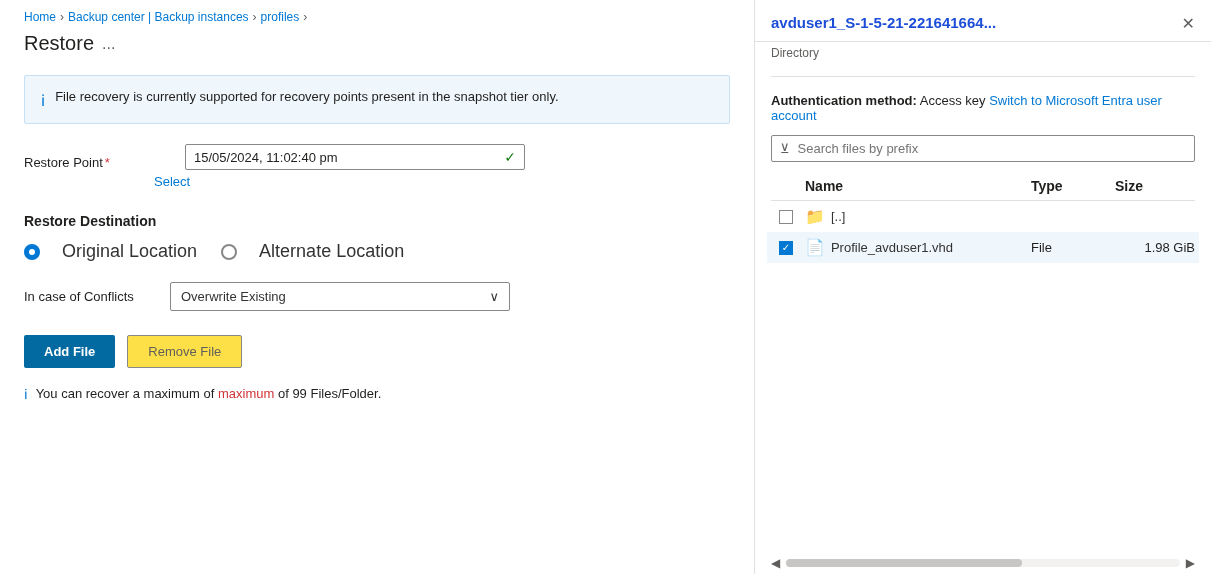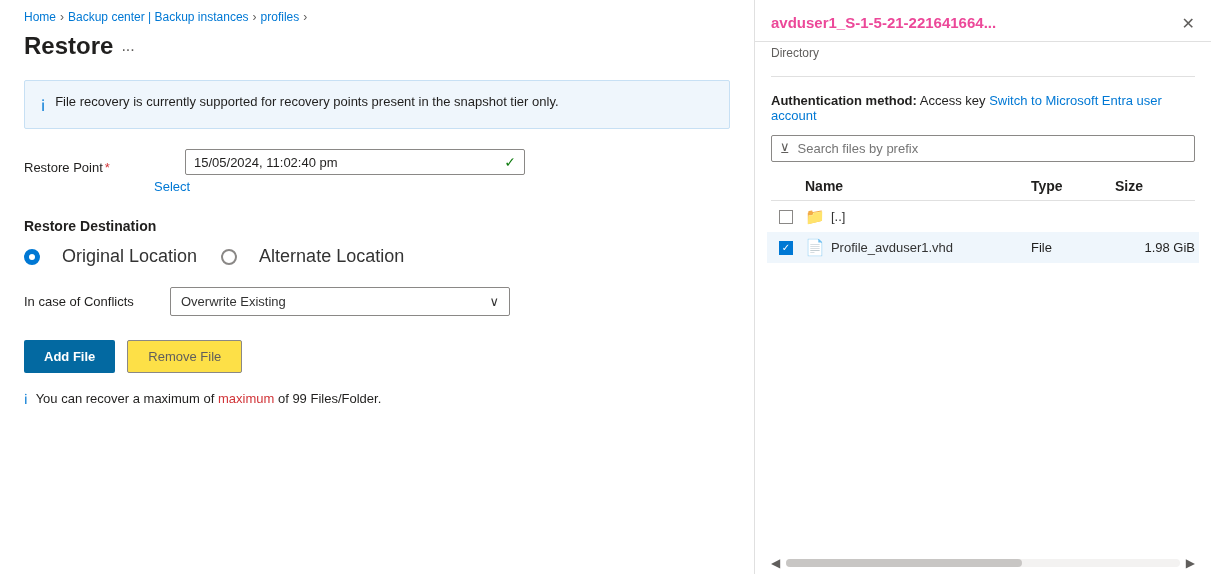--- a/index.html
+++ b/index.html
@@ -8,21 +8,21 @@
     
     .left-panel { flex: 0 0 755px; padding: 0 24px 24px 24px; overflow-y: auto; border-right: 1px solid #e0e0e0; }
 
     
     .breadcrumb { display: flex; align-items: center; gap: 4px; font-size: 12px; padding: 10px 0 8px 0; color: #0078d4; }
     .breadcrumb span { color: #605e5c; }
     .breadcrumb a { color: #0078d4; text-decoration: none; cursor: pointer; }
 
     
     .page-title-row { display: flex; align-items: center; gap: 8px; margin-bottom: 20px; }
-    .page-title { font-size: 24px; font-weight: 700; color: #201f1e; }
+    .page-title { font-size: 20px; font-weight: 400; color: #201f1e; }
     .page-title-more { color: #605e5c; font-size: 16px; cursor: pointer; }
 
     
     .info-box { background: #eff6fc; border: 1px solid #c7e0f4; border-radius: 2px; padding: 12px 16px; display: flex; align-items: flex-start; gap: 10px; margin-bottom: 20px; }
     .info-icon { color: #0078d4; font-size: 16px; flex-shrink: 0; margin-top: 1px; }
     .info-text { font-size: 13px; color: #201f1e; line-height: 1.4; }
 
     
     .form-row { display: flex; align-items: flex-end; margin-bottom: 4px; gap: 31px; }
     .form-label { font-size: 13px; color: #201f1e; min-width: 130px; display: flex; align-items: center; gap: 2px; }
@@ -54,21 +54,21 @@
     
     .bottom-info { display: flex; align-items: center; gap: 8px; font-size: 13px; color: #201f1e; }
     .bottom-info-icon { color: #0078d4; font-size: 14px; }
     .highlight { color: #d13438; }
 
     
     .right-panel { flex: 1; display: flex; flex-direction: column; }
 
     
     .rp-header { display: flex; align-items: flex-start; justify-content: space-between; padding: 14px 16px 8px 16px; border-bottom: 1px solid #e0e0e0; }
-    .rp-title { font-size: 15px; font-weight: 600; color: #ec4899; max-width: 380px; overflow: hidden; text-overflow: ellipsis; white-space: nowrap; }
+    .rp-title { font-size: 15px; font-weight: 600; color: #1d4ed8; max-width: 380px; overflow: hidden; text-overflow: ellipsis; white-space: nowrap; }
     .rp-close { font-size: 16px; color: #605e5c; cursor: pointer; background: none; border: none; padding: 0; }
     .rp-subtitle { font-size: 12px; color: #605e5c; padding: 4px 16px 8px 16px; }
 
     
     .rp-search { margin: 8px 16px 12px 16px; display: flex; align-items: center; border: 1px solid #8a8886; border-radius: 2px; padding: 5px 8px; background: #fff; gap: 8px; }
     .search-icon { color: #605e5c; font-size: 13px; }
     .search-input { border: none; outline: none; font-size: 13px; flex: 1; color: #201f1e; background: transparent; }
 
     
     .file-table { flex: 1; margin: 0 16px; }

